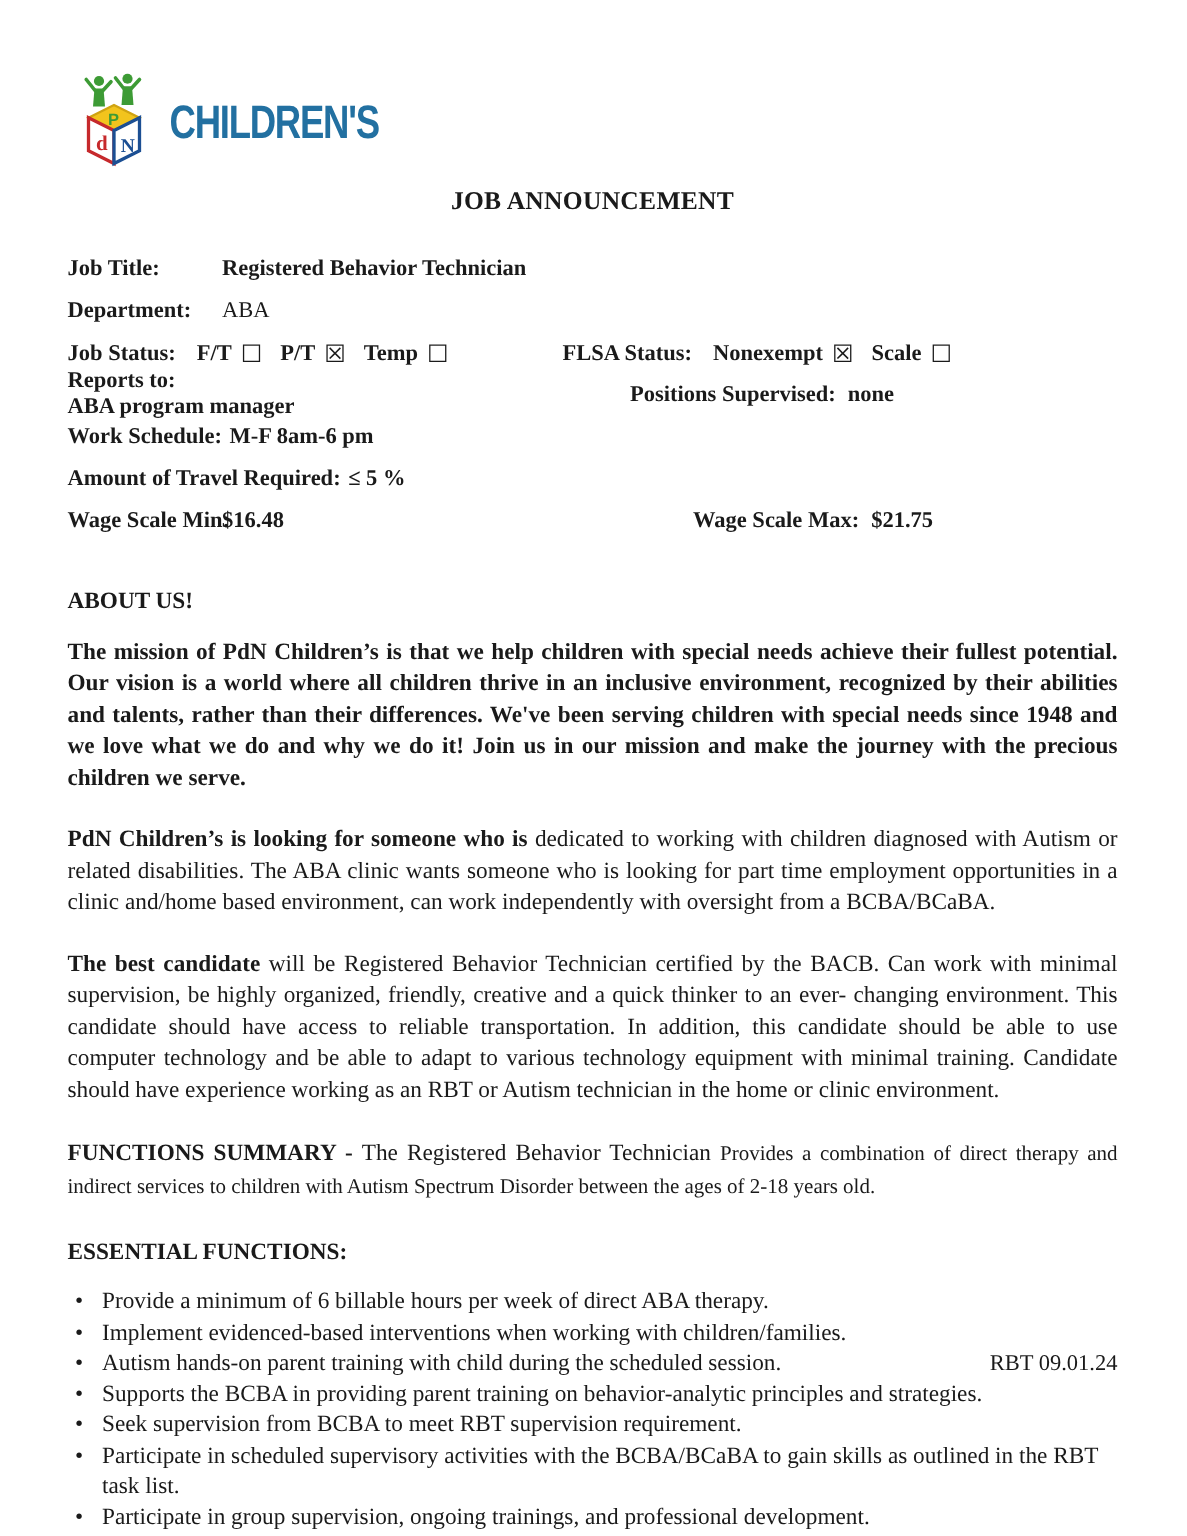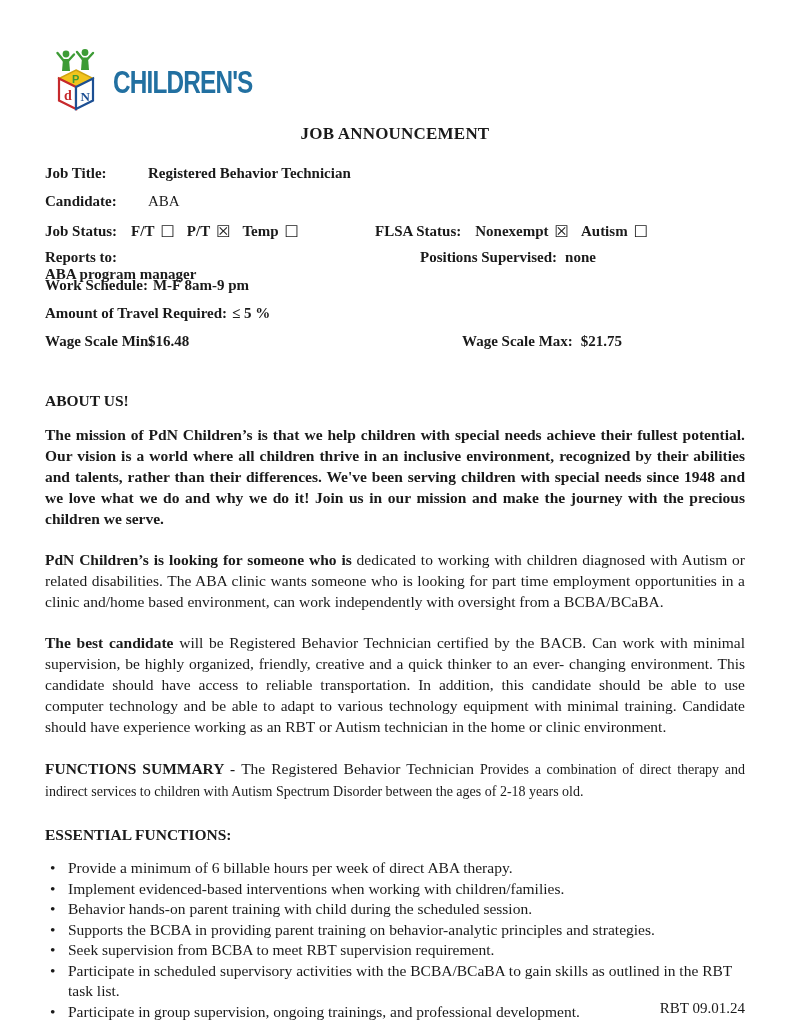--- a/index.html
+++ b/index.html
@@ -42,21 +42,21 @@
   .doc-title {
     text-align: center;
     font-weight: bold;
     font-size: 17px;
     margin-top: 10px;
     letter-spacing: 0.2px;
   }
 
   
   .info { margin-top: 21px; font-size: 15px; font-weight: bold; }
-  .info-row { display: flex; align-items: flex-start; height: 28px; }
+  .info-row { display: flex; align-items: center; height: 28px; }
   .col-left { display: flex; align-items: baseline; flex: 0 0 auto; }
   .w-jobstatus { width: 330px; }
   .w-reports  { width: 375px; flex-direction: column; }
   .w-wage     { width: 417px; }
   .lbl { white-space: nowrap; }
   .lbl-fixed { display: inline-block; width: 103px; }
   .lbl-reports { display: inline-block; width: 83px; }
   .val { white-space: nowrap; }
   .val-regular { font-weight: normal; }
   .opt { margin-left: 12px; white-space: nowrap; }
@@ -99,21 +99,21 @@
   }
   ul.ef-list li::before {
     content: "\2022";
     position: absolute;
     left: 5px;
   }
 
   
   .footer {
     position: absolute;
-    top: 1000px;
+    top: 901px;
     right: 46px;
     font-size: 15px;
   }
 </style>
 </head>
 <body>
 
 <div class="page">
 
   <div class="logo-row">
@@ -147,54 +147,54 @@
   <div class="doc-title">JOB ANNOUNCEMENT</div>
 
   <div class="info">
 
     <div class="info-row">
       <span class="lbl lbl-fixed">Job Title:</span>
       <span class="val">Registered Behavior Technician</span>
     </div>
 
     <div class="info-row">
-      <span class="lbl lbl-fixed">Candidate:</span>
+      <span class="lbl lbl-fixed">Department:</span>
       <span class="val val-regular">ABA</span>
     </div>
 
     <div class="info-row">
       <span class="col-left w-jobstatus">
         <span class="lbl">Job Status:</span>
         <span class="opt opt-first"><span>F/T</span><span class="box">☐</span></span>
         <span class="opt"><span>P/T</span><span class="box">☒</span></span>
         <span class="opt"><span>Temp</span><span class="box">☐</span></span>
       </span>
       <span class="col-left">
         <span class="lbl">FLSA Status:</span>
         <span class="opt opt-first"><span>Nonexempt</span><span class="box">☒</span></span>
-        <span class="opt"><span>Autism</span><span class="box">☐</span></span>
+        <span class="opt"><span>Scale</span><span class="box">☐</span></span>
       </span>
     </div>
 
     <div class="info-row">
       <span class="col-left w-reports">
         <span class="lbl lbl-reports">Reports to:</span>
         <span class="val">ABA program manager</span>
       </span>
       <span class="col-left">
         <span class="lbl">Positions Supervised:</span>
         <span class="gap-sm"></span>
         <span class="val">none</span>
       </span>
     </div>
 
     <div class="info-row">
       <span class="lbl">Work Schedule:</span>
       <span class="gap-sm" style="width:5px"></span>
-      <span class="val">M-F 8am-9 pm</span>
+      <span class="val">M-F 8am-6 pm</span>
     </div>
 
     <div class="info-row">
       <span class="lbl">Amount of Travel Required:</span>
       <span class="gap-sm" style="width:5px"></span>
       <span class="val">≤ 5 %</span>
     </div>
 
     <div class="info-row">
       <span class="col-left w-wage">
@@ -216,21 +216,21 @@
   <p class="para looking"><span class="bold">PdN Children’s is looking for someone who is</span><span> dedicated to working with children diagnosed with Autism or related disabilities.  The ABA clinic wants someone who is looking for part time employment opportunities in a clinic and/home based environment, can work independently with oversight from a BCBA/BCaBA.</span></p>
 
   <p class="para best"><span class="bold">The best candidate</span><span> will be Registered Behavior Technician certified by the BACB. Can work with minimal supervision, be highly organized, friendly, creative and a quick thinker to an ever- changing environment.  This candidate should have access to reliable transportation.  In addition, this candidate should be able to use computer technology and be able to adapt to various technology equipment with minimal training. Candidate should have experience working as an RBT or Autism technician in the home or clinic environment.</span></p>
 
   <p class="para summary"><span class="bold">FUNCTIONS SUMMARY - </span><span>The Registered Behavior Technician </span><span class="small-tail">Provides a combination of direct therapy and indirect services to children with Autism Spectrum Disorder between the ages of 2-18 years old.</span></p>
 
   <div class="section-heading ef-heading">ESSENTIAL FUNCTIONS:</div>
   <ul class="ef-list">
     <li>Provide a minimum of 6 billable hours per week of direct ABA therapy.</li>
     <li>Implement evidenced-based interventions when working with children/families.</li>
-    <li>Behavior hands-on parent training with child during the scheduled session.</li>
+    <li>Autism hands-on parent training with child during the scheduled session.</li>
     <li>Supports the BCBA in providing parent training on behavior-analytic principles and strategies.</li>
     <li>Seek supervision from BCBA to meet RBT supervision requirement.</li>
     <li>Participate in scheduled supervisory activities with the BCBA/BCaBA to gain skills as outlined in the RBT task list.</li>
     <li>Participate in group supervision, ongoing trainings, and professional development.</li>
     <li>Review treatment data, analyze progress, report concerns or progress to the supervising clinician.</li>
   </ul>
 
   <div class="footer">RBT 09.01.24</div>
 
 </div>

